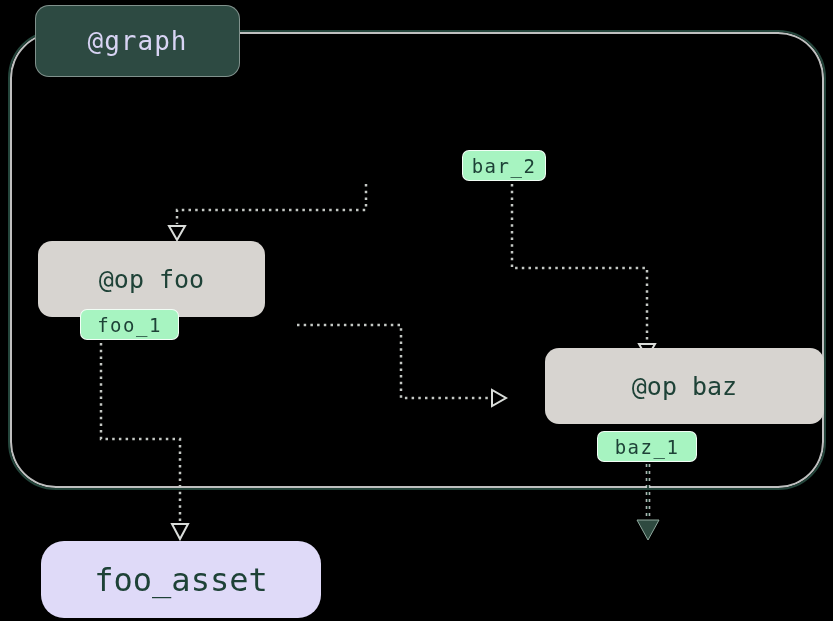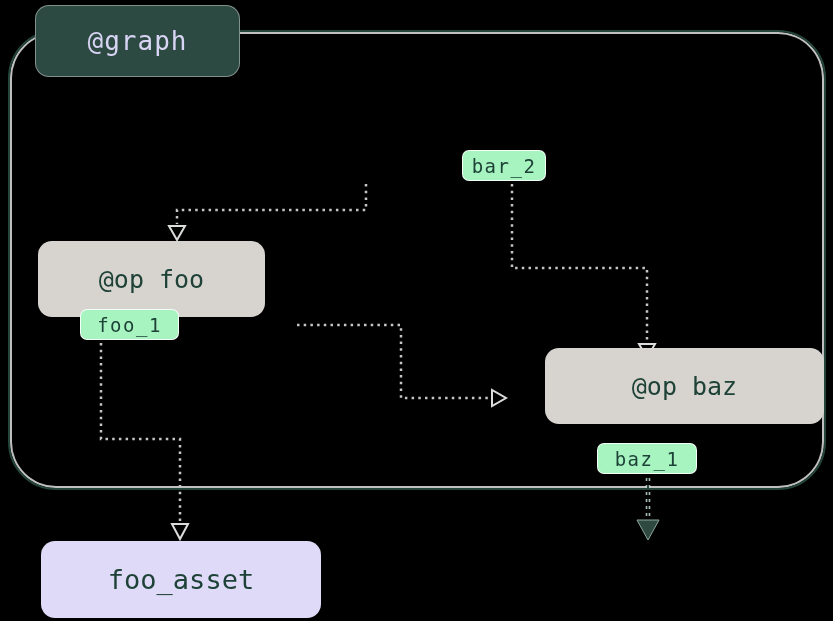--- a/index.html
+++ b/index.html
@@ -54,26 +54,26 @@
     border:1.5px solid rgba(255,255,255,0.85);
     border-radius:7px;
     color:var(--op-text);
     font-size:19px;font-weight:500;letter-spacing:1.5px;
     height:31px;box-sizing:border-box;
   }
   #tag-bar-1{left:316px;top:150px;width:100px;}
   #tag-bar-2{left:462px;top:150px;width:84px;}
   #tag-foo-1{left:52px;top:309px;width:99px;margin-left:28px;}
   #tag-foo-2{left:197px;top:309px;width:99px;}
-  #tag-baz-1{left:597px;top:431px;width:100px;margin-top:12px;}
+  #tag-baz-1{left:597px;top:431px;width:100px;}
   .asset-node{
     background:var(--asset-bg);
-    border-radius:14px;
+    border-radius:23px;
     color:var(--op-text);
-    font-size:27px;font-weight:500;
+    font-size:32px;font-weight:500;
   }
   #asset-foo{left:41px;top:541px;width:280px;height:77px;}
   #asset-baz{left:508px;top:541px;width:280px;height:77px;}
   svg.edges{position:absolute;left:0;top:0;pointer-events:none;}
   .edge-line{fill:none;stroke:var(--edge-light);stroke-width:2.5;stroke-dasharray:2.5 4.2;}
   .edge-line-dark{fill:none;stroke:var(--edge-dark);stroke-width:2.5;stroke-dasharray:3 4;}
   .edge-line-dark-under{fill:none;stroke:rgba(255,255,255,0.85);stroke-width:4.5;stroke-dasharray:3 4;}
   .arrow-open{fill:none;stroke:#DADDDA;stroke-width:2;stroke-linejoin:miter;}
   .arrow-filled{fill:var(--edge-dark);stroke:#8FA89D;stroke-width:1;}
 </style>

